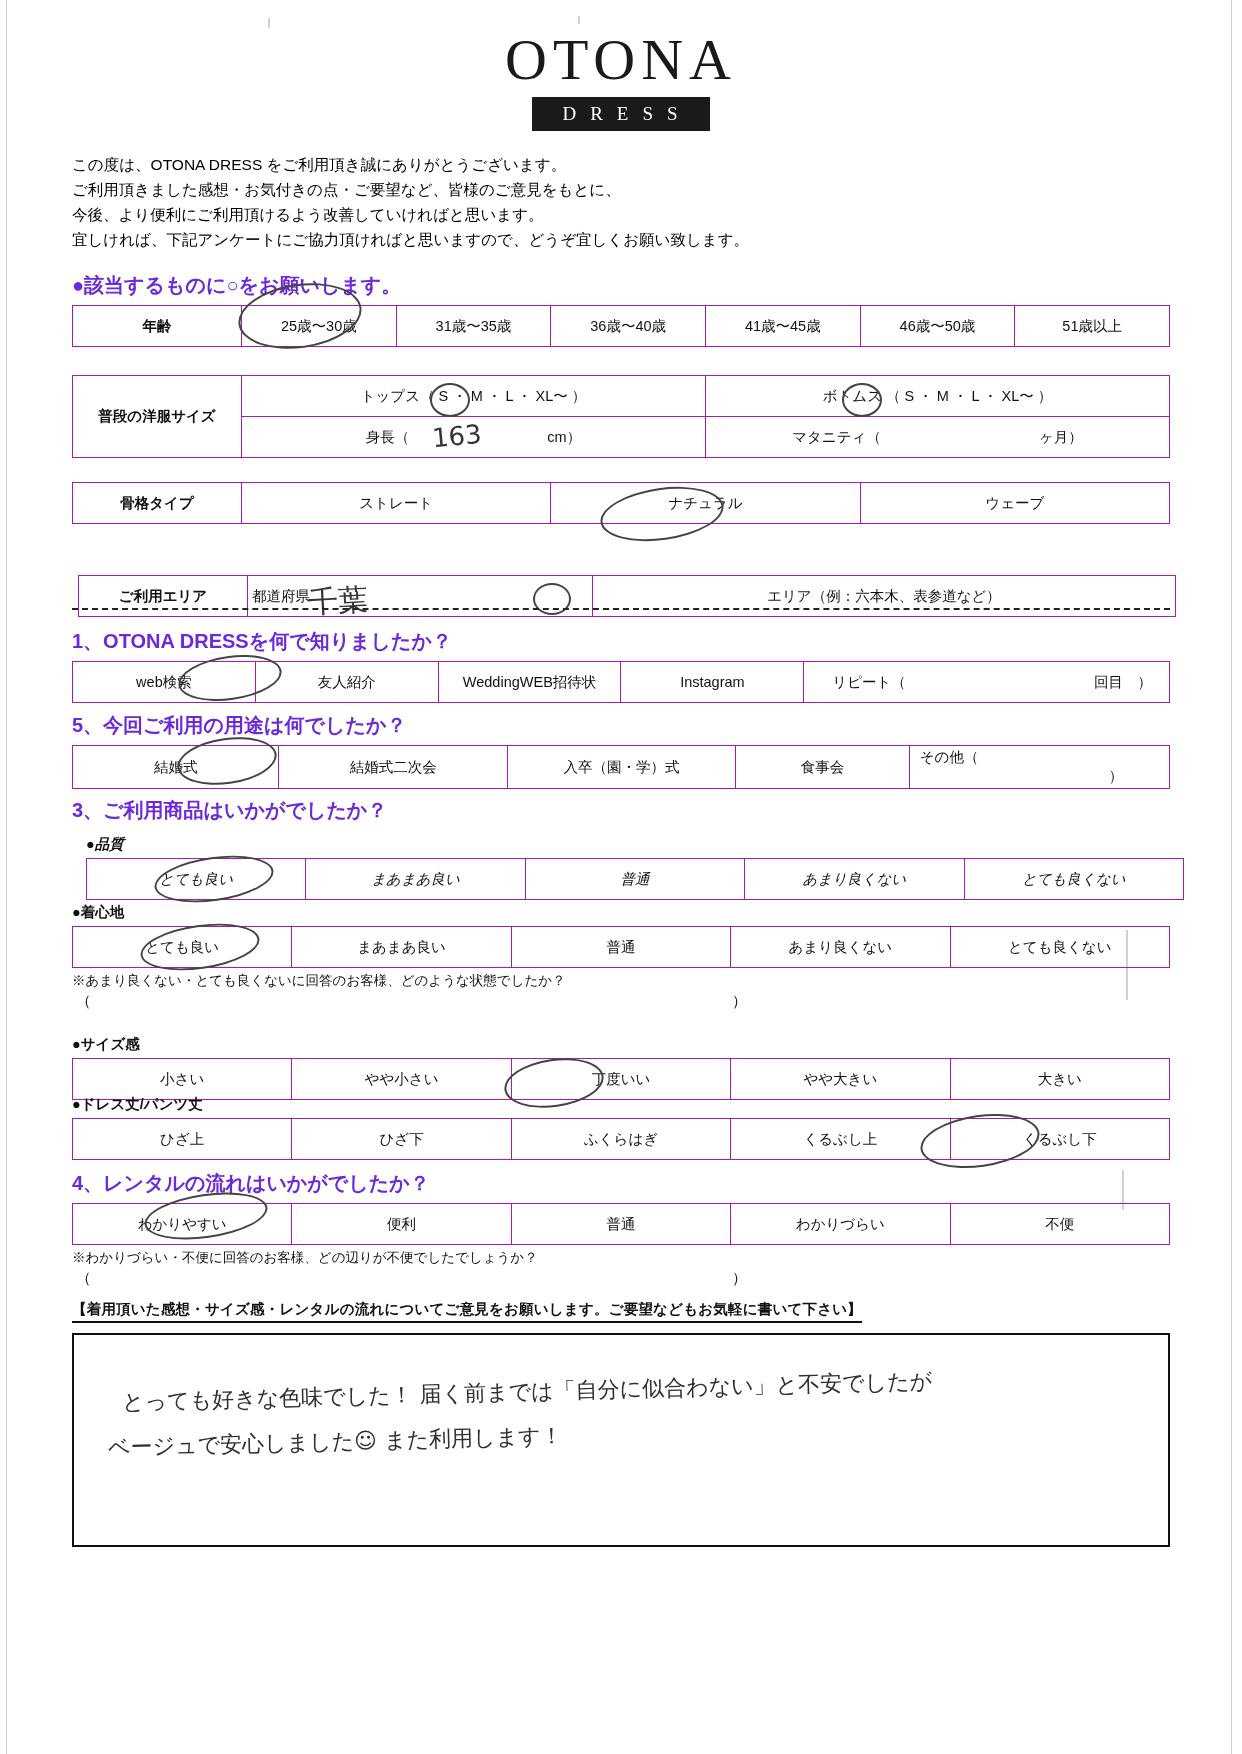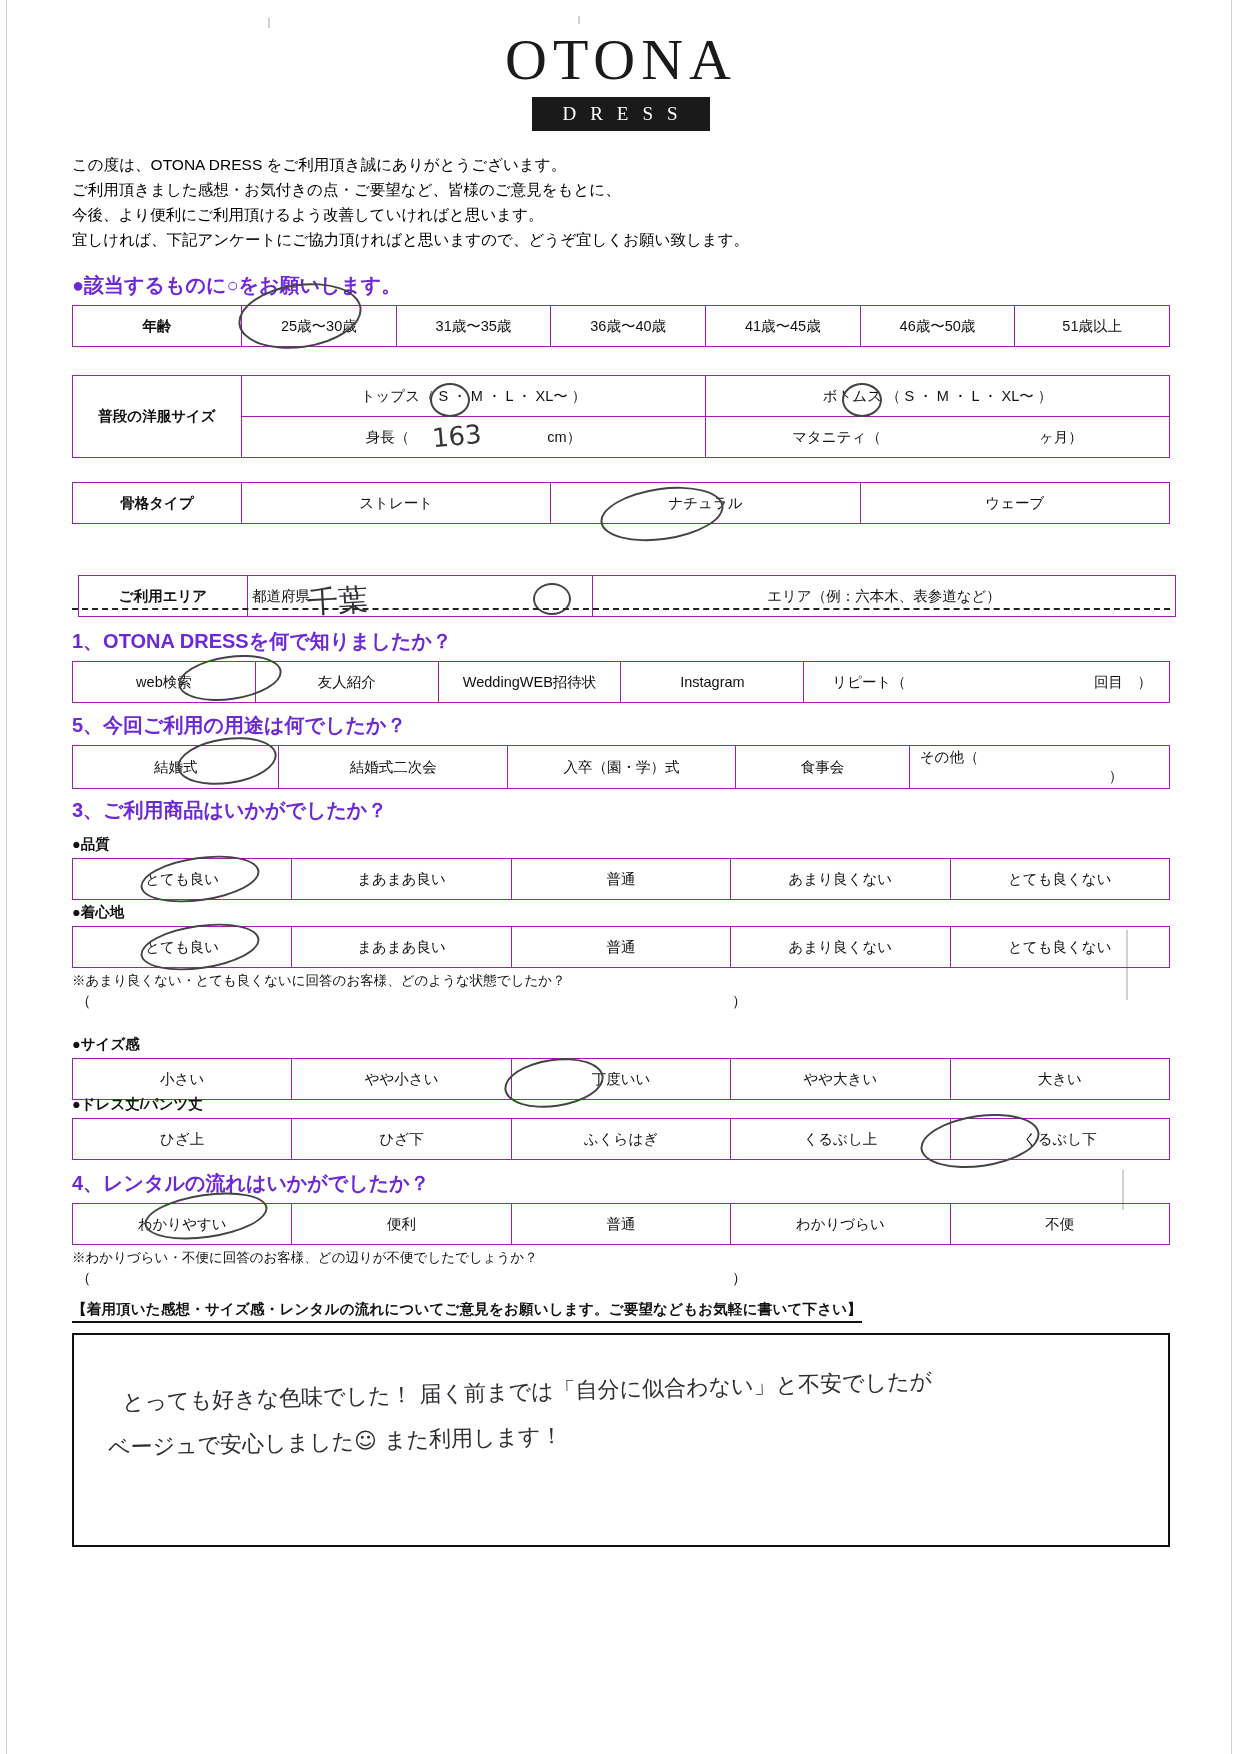--- a/index.html
+++ b/index.html
@@ -111,21 +111,21 @@
     top: 608px;
     left: 72px;
     width: 1098px;
     border-top: 2px dashed #222;
   }
 
   #blk-q1 { top: 628px; left: 72px; width: 1098px; }
   #blk-q2 { top: 712px; left: 72px; width: 1098px; }
   #blk-q3 { top: 797px; left: 72px; width: 1098px; }
 
-  #blk-quality { top: 835px; left: 72px; width: 1098px; }
+  #blk-quality { top: 835px; left: 86px; width: 1098px; font-style: italic; }
   #blk-fit { top: 903px; left: 72px; width: 1098px; }
   #blk-sizekan { top: 1035px; left: 72px; width: 1098px; }
   #blk-dresslen { top: 1095px; left: 72px; width: 1098px; }
   #blk-q4 { top: 1170px; left: 72px; width: 1098px; }
 
   #blk-comment { top: 1300px; left: 72px; width: 1098px; }
 
   .paren-line {
     font-size: 15px;
     letter-spacing: 0;

